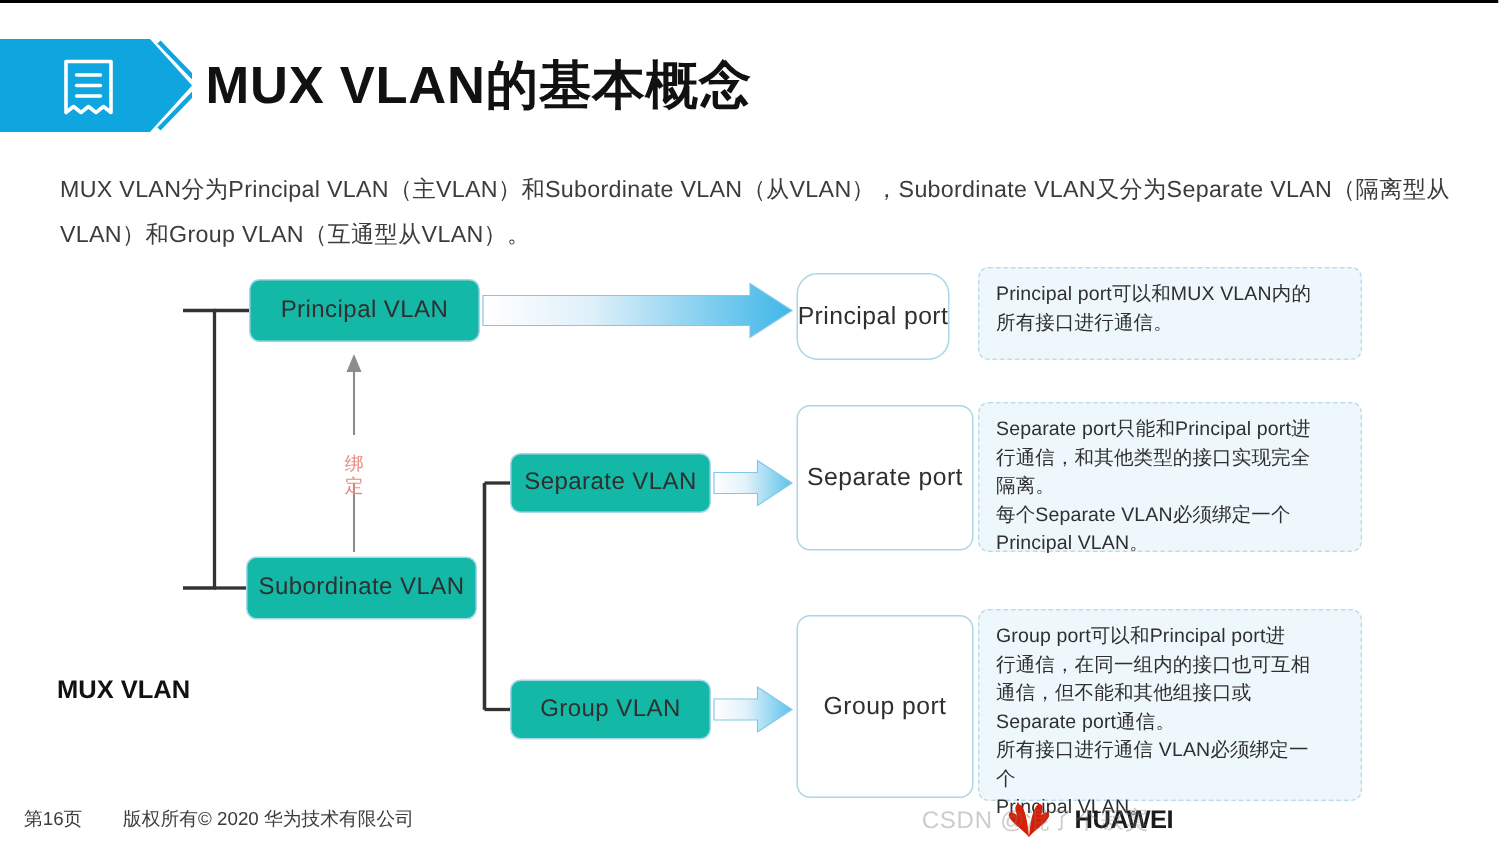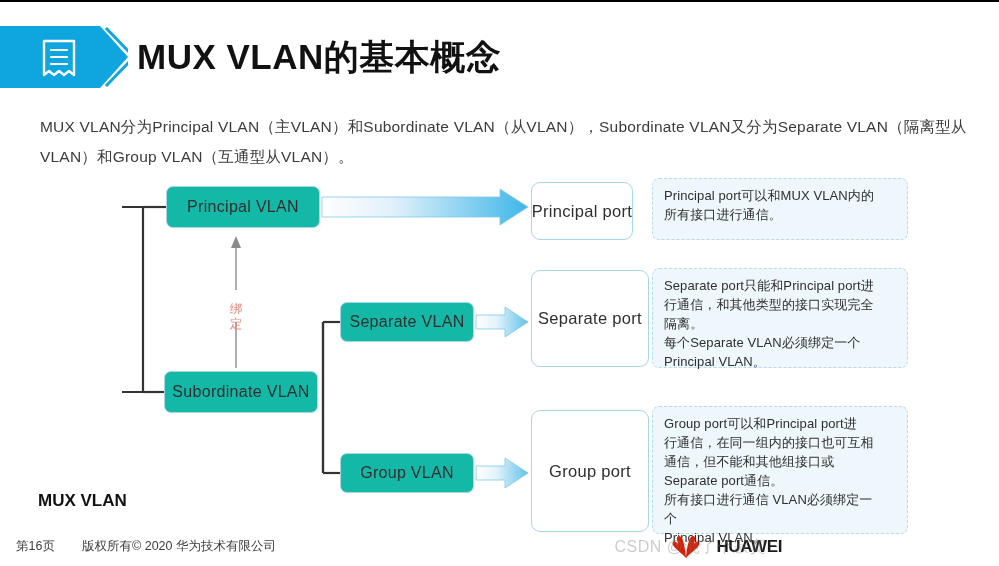--- a/index.html
+++ b/index.html
@@ -78,21 +78,20 @@
   }
 
   .root-label {
     position: absolute;
     left: 38px;
     top: 280px;
     font-size: 17px;
     font-weight: bold;
     color: #111111;
     white-space: nowrap;
-    margin-top: 41px;
   }
 
   
   .vlan-box {
     position: absolute;
     box-sizing: border-box;
     background: #14b8a6;
     border: 1px solid #a9d6e8;
     border-radius: 7px;
     display: flex;
@@ -116,21 +115,21 @@
     border: 1px solid #a9d6e8;
     border-radius: 9px;
     display: flex;
     align-items: center;
     justify-content: center;
     font-size: 16.5px;
     color: #2f2f2f;
     letter-spacing: 0.3px;
     white-space: nowrap;
   }
-  #box-principal-port { left: 531px; top: 12px;  width: 102px; height: 58px; }
+  #box-principal-port { left: 531px; top: 12px;  width: 102px; height: 58px; border-radius: 14px; }
   #box-separate-port  { left: 531px; top: 100px; width: 118px; height: 97px; }
   #box-group-port     { left: 531px; top: 240px; width: 118px; height: 122px; }
 
   
   .desc-box {
     position: absolute;
     box-sizing: border-box;
     background: #eef7fb;
     border: 1px dashed #b9dbe9;
     border-radius: 7px;

